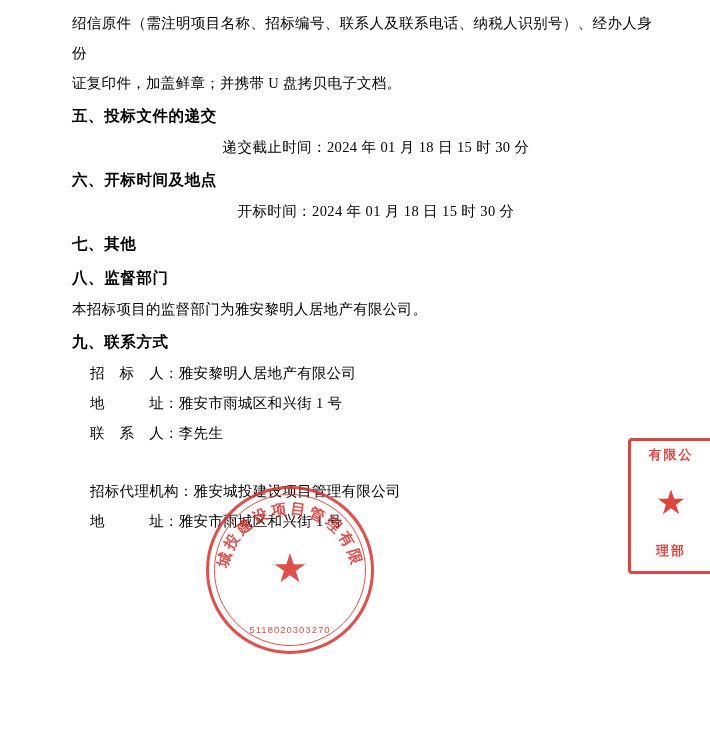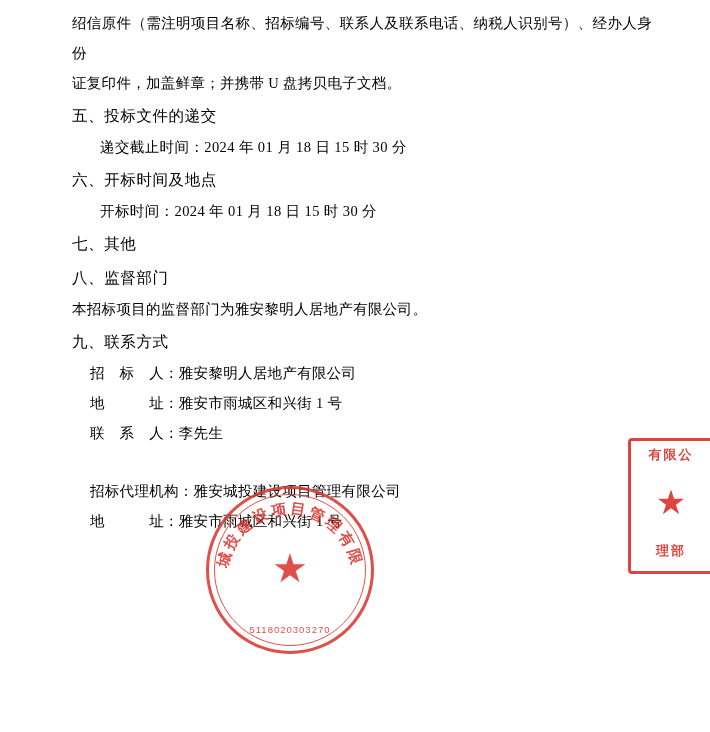--- a/index.html
+++ b/index.html
@@ -20,30 +20,31 @@
     width: 710px;
     height: 732px;
     box-sizing: border-box;
     padding: 8px 58px 0 72px;
   }
   .line {
     font-size: 14.5px;
     line-height: 30px;
     letter-spacing: 0.4px;
     white-space: nowrap;
+    text-align: center;
   }
   .para {
     font-size: 14.5px;
     line-height: 30px;
     letter-spacing: 0.3px;
     text-align: justify;
   }
   .heading {
     font-size: 15.5px;
-    font-weight: normal;
+    font-weight: bold;
     line-height: 32px;
     letter-spacing: 0.6px;
     margin-left: -0px;
   }
   .indent1 { padding-left: 28px; }
   .indentp { text-indent: 30px; }
   .kv {
     font-size: 14.5px;
     line-height: 30px;
     letter-spacing: 0.3px;

